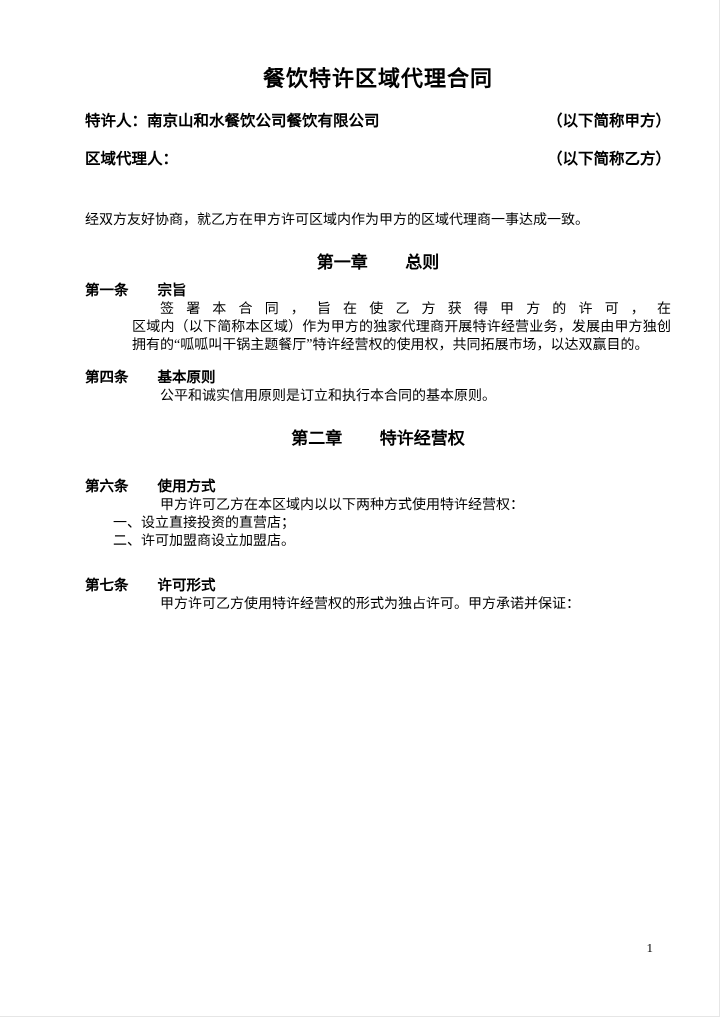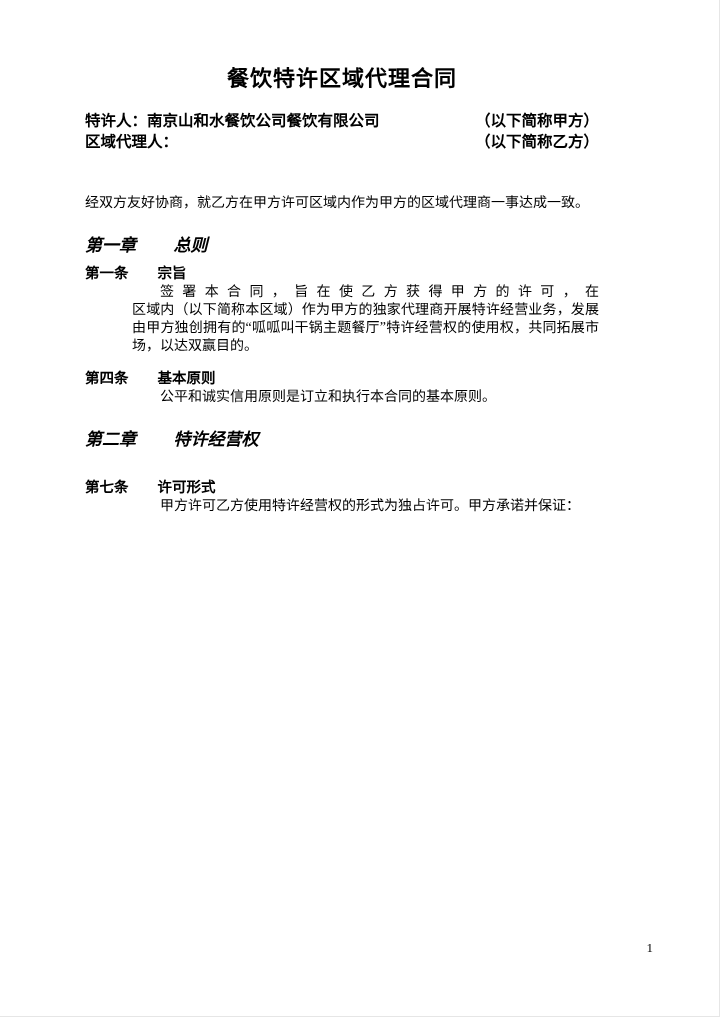--- a/index.html
+++ b/index.html
@@ -11,21 +11,21 @@
   }
   .page {
     position: relative;
     width: 720px; height: 1017px;
     background: #fff;
     border-right: 1px solid #e6e6e6;
     border-bottom: 1px solid #e6e6e6;
     overflow: hidden;
   }
   .content {
-    padding: 64px 120px 0 85px;
+    padding: 64px 48px 0 85px;
     font-size: 14px;
     line-height: 18px;
   }
   .doc-title {
     font-family: "Liberation Sans", "DejaVu Sans", sans-serif;
     font-size: 22px;
     line-height: 30px;
     font-weight: bold;
     text-align: center;
     margin-bottom: 16px;
@@ -33,32 +33,32 @@
   }
   .party-row {
     display: flex;
     justify-content: space-between;
     align-items: baseline;
     font-family: "Liberation Sans", "DejaVu Sans", sans-serif;
     font-weight: bold;
     font-size: 15.5px;
     line-height: 21px;
   }
-  .party-row.first { }
+  .party-row.first { margin-bottom: 17px; }
   .preamble {
     margin-top: 42px;
     text-align: justify;
   }
   .chapter {
     font-family: "Liberation Sans", "DejaVu Sans", sans-serif;
     font-size: 17px;
     line-height: 24px;
     font-weight: bold;
+    text-align: center;
     margin: 22px 0 6px 0;
-    font-style: italic;
   }
   .chapter .chapter-name { margin-left: 2.2em; }
   .article { margin-top: 14px; }
   .article.mt-lg { margin-top: 26px; }
   .article-head {
     font-family: "Liberation Sans", "DejaVu Sans", sans-serif;
     font-size: 14.5px;
     line-height: 19px;
     font-weight: bold;
   }
@@ -113,20 +113,26 @@
 
 
     <section class="article">
       <h3 class="article-head"><span class="art-num">第四条</span><span class="art-title">基本原则</span></h3>
       <div class="para">公平和诚实信用原则是订立和执行本合同的基本原则。</div>
     </section>
 
     <h2 class="chapter"><span>第二章</span><span class="chapter-name">特许经营权</span></h2>
 
 
+    <section class="article mt-lg">
+      <h3 class="article-head"><span class="art-num">第六条</span><span class="art-title">使用方式</span></h3>
+      <div class="para">甲方许可乙方在本区域内以以下两种方式使用特许经营权：</div>
+      <div class="list-line">一、设立直接投资的直营店；</div>
+      <div class="list-line">二、许可加盟商设立加盟店。</div>
+    </section>
 
     <section class="article mt-lg">
       <h3 class="article-head"><span class="art-num">第七条</span><span class="art-title">许可形式</span></h3>
       <div class="para">甲方许可乙方使用特许经营权的形式为独占许可。甲方承诺并保证：</div>
     </section>
 
   </div>
 
   <div class="page-number">1</div>
 </div>

